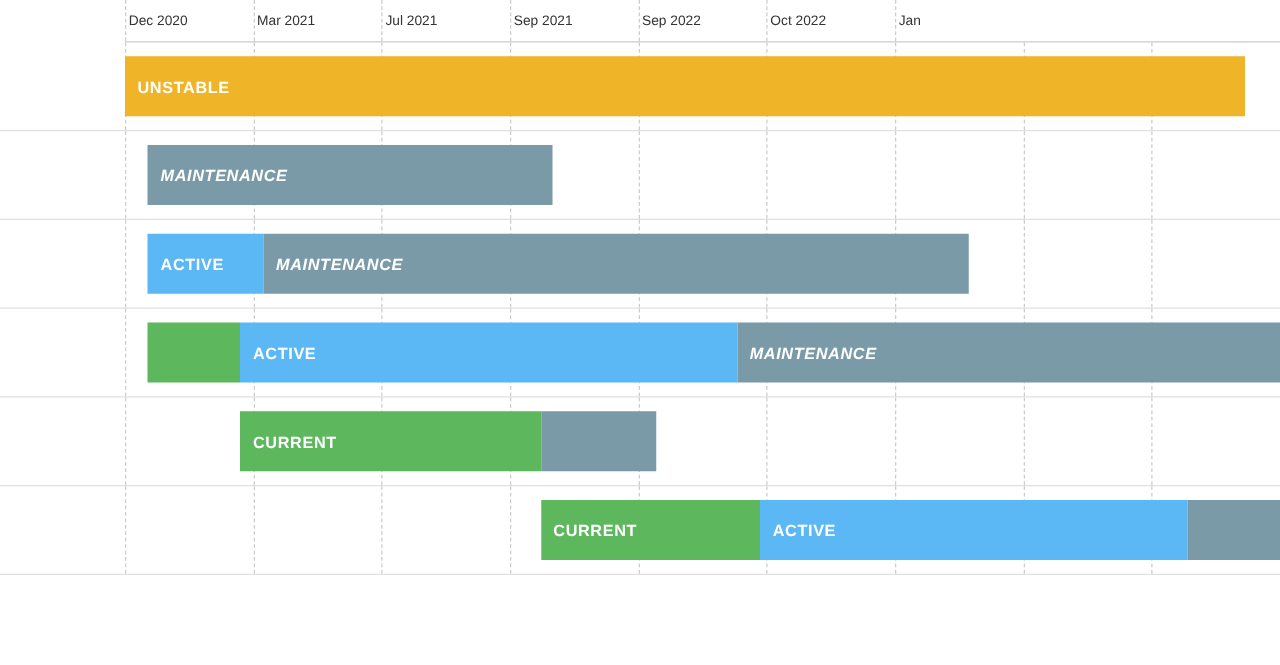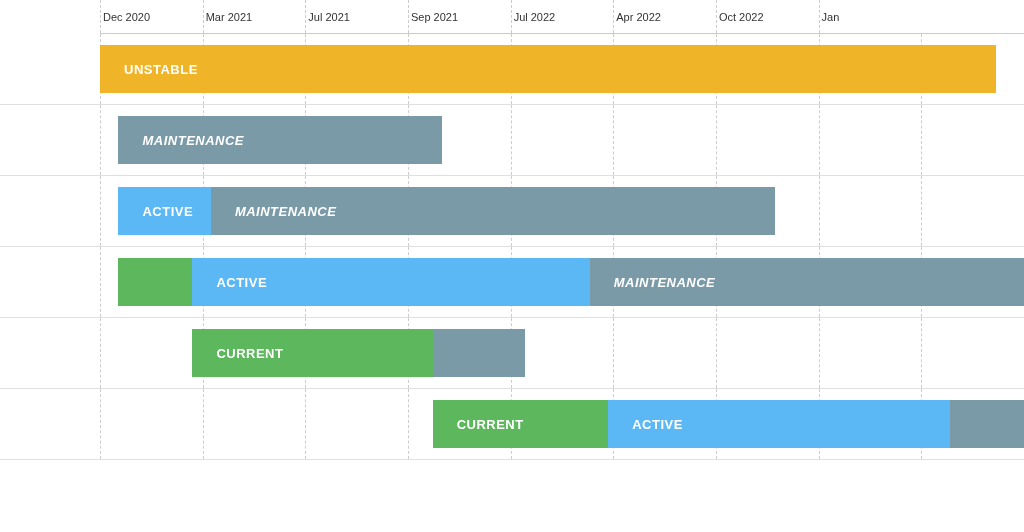--- a/index.html
+++ b/index.html
@@ -61,21 +61,21 @@
       border-left: 1px dashed #ccc;
     }
     
     .bar {
       position: absolute;
       height: 48px;
       top: 50%;
       transform: translateY(-50%);
       display: flex;
       align-items: center;
-      padding-left: 24px;
+      padding-left: 10px;
       font-size: 13px;
       font-weight: 700;
       color: #fff;
       letter-spacing: 0.5px;
     }
     .bar-unstable { background: #f0b429; }
     .bar-maintenance { background: #7a9aa8; font-style: italic; }
     .bar-active { background: #5bb8f5; }
     .bar-current { background: #5db75d; }
   </style>
@@ -105,22 +105,21 @@
     </div>
   </div>
 
   <div class="timeline-area">
 
     <div class="header-row" id="header-row">
     <div class="header-cell" style="width: 102.667px; min-width: 102.667px;">Dec 2020</div>
         <div class="header-cell" style="width: 102.667px; min-width: 102.667px;">Mar 2021</div>
         <div class="header-cell" style="width: 102.667px; min-width: 102.667px;">Jul 2021</div>
         <div class="header-cell" style="width: 102.667px; min-width: 102.667px;">Sep 2021</div>
-        <div class="header-cell" style="width: 102.667px; min-width: 102.667px;">Jul 2022</div>
-        <div class="header-cell" style="width: 102.667px; min-width: 102.667px;">Apr 2022</div>
+        <div class="header-cell" style="width: 102.667px; min-width: 102.667px;">Sep 2022</div>
         <div class="header-cell" style="width: 102.667px; min-width: 102.667px;">Oct 2022</div>
         <div class="header-cell" style="width: 0px; min-width: 20px;">Jan 2023</div>
       </div>
 
     <div style="position:relative;" id="data-rows">
     <div class="data-row">
           <div class="grid-lines">
             <div class="grid-line" style="left: 0px;"></div>
             <div class="grid-line" style="left: 102.667px;"></div>
             <div class="grid-line" style="left: 205.333px;"></div>

